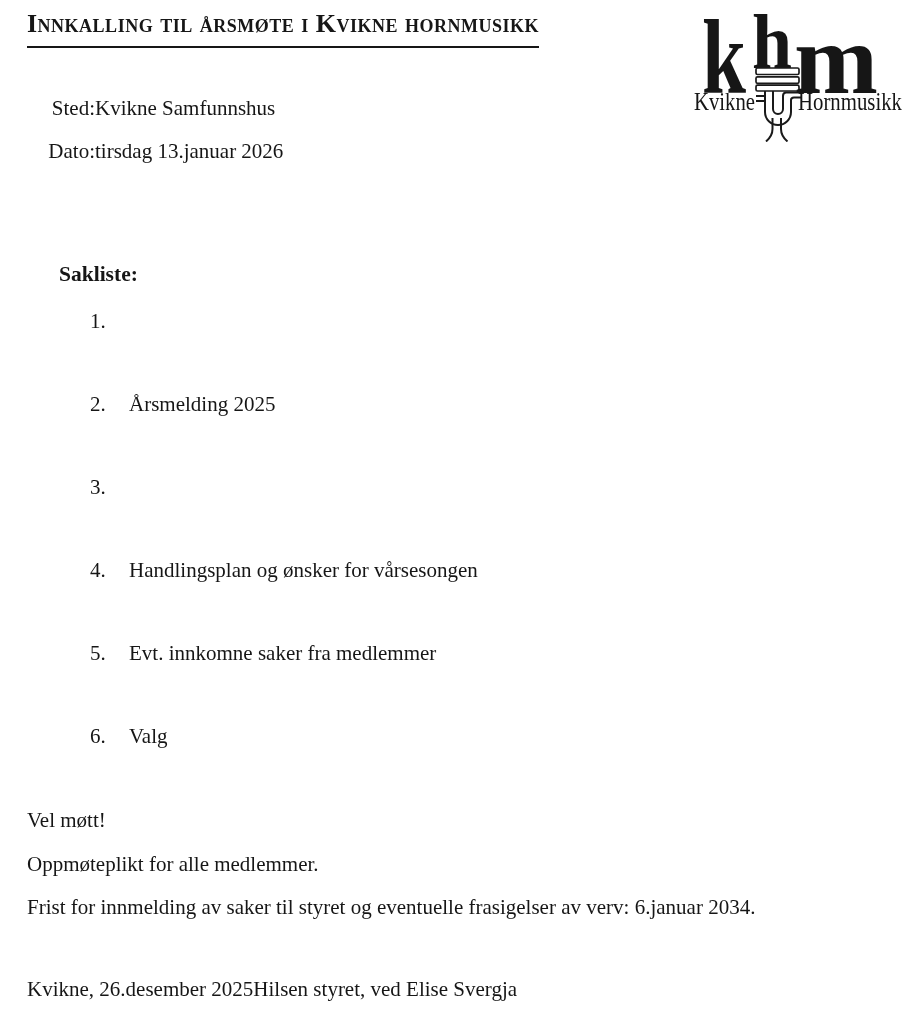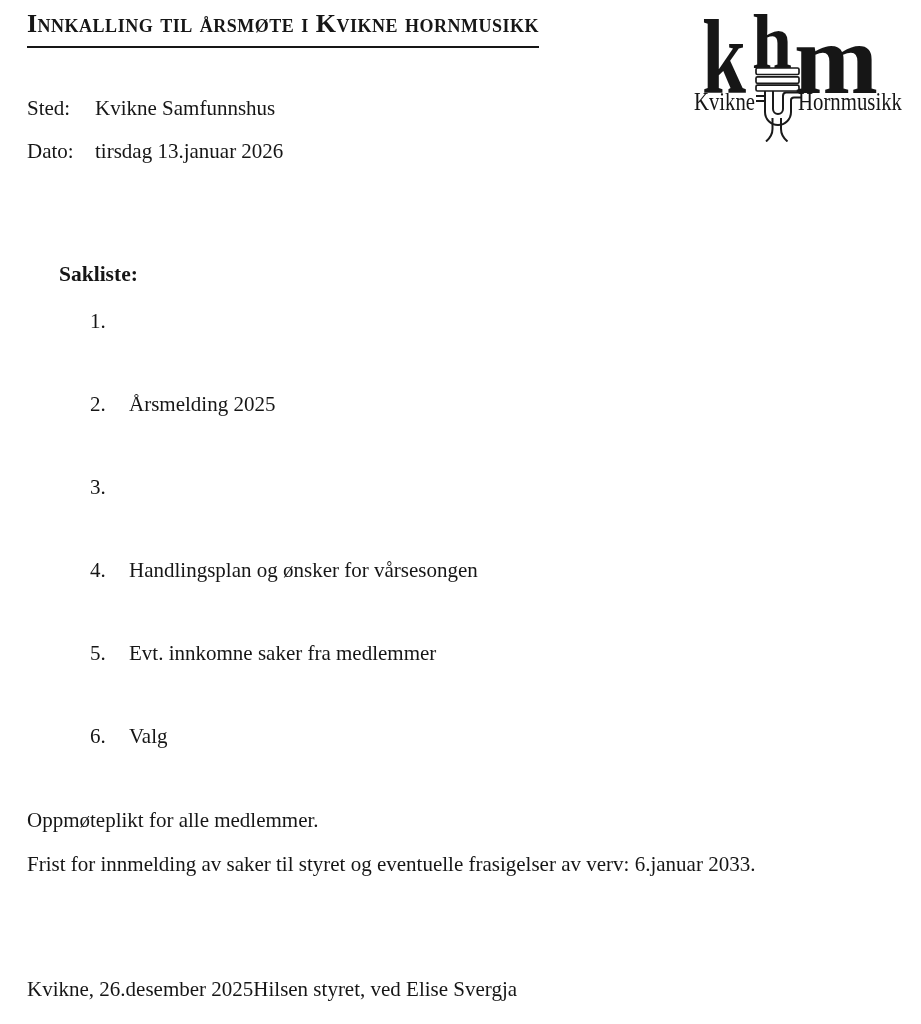--- a/index.html
+++ b/index.html
@@ -35,21 +35,21 @@
     font-family: "Liberation Serif", "DejaVu Serif", serif;
     fill: #161616;
   }
   .logo .monogram { font-weight: bold; }
   .trumpet-line { stroke: #1a1a1a; stroke-width: 2; fill: none; }
   .valve-bar { fill: #ffffff; stroke: #1a1a1a; stroke-width: 1.7; }
 
   
   .meta { position: absolute; left: 27px; top: 87px; font-size: 21px; }
   .meta-row { display: flex; line-height: 43px; white-space: nowrap; }
-  .meta-label { width: 68px; flex: none; }
+  .meta-label { width: 68px; flex: none; text-align: right; }
 
   
   .agenda { position: absolute; left: 27px; top: 261px; font-size: 21px; margin-left: 32px; }
   .agenda-heading { font-weight: bold; font-size: 21.5px; line-height: 26px; }
   .agenda-list { list-style: none; margin: 22px 0 0 0; padding: 0; }
   .agenda-item { display: flex; line-height: 25px; margin-bottom: 58px; white-space: nowrap; }
   .agenda-num { width: 39px; flex: none; margin-left: 31px; }
 
   
   .closing { position: absolute; left: 27px; top: 799px; font-size: 21px; }
@@ -130,22 +130,23 @@
         <span class="agenda-txt">Evt. innkomne saker fra medlemmer</span>
       </li>
       <li class="agenda-item">
         <span class="agenda-num">6.</span>
         <span class="agenda-txt">Valg</span>
       </li>
     </ol>
   </div>
 
   <div class="closing">
+    <div class="closing-line">Vel møtt!</div>
     <div class="closing-line">Oppmøteplikt for alle medlemmer.</div>
-    <div class="closing-line">Frist for innmelding av saker til styret og eventuelle frasigelser av verv: 6.januar 2033.</div>
+    <div class="closing-line">Frist for innmelding av saker til styret og eventuelle frasigelser av verv: 6.januar 2034.</div>
   </div>
 
   <div class="footer">
     <span>Kvikne, 26.desember 2025</span>
     <span>Hilsen styret, ved Elise Svergja</span>
   </div>
 
 </div>
 
 </body></html>

